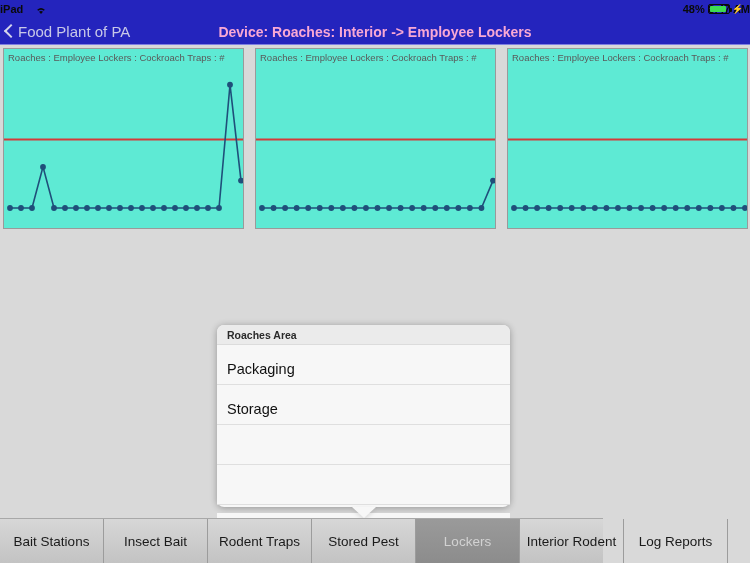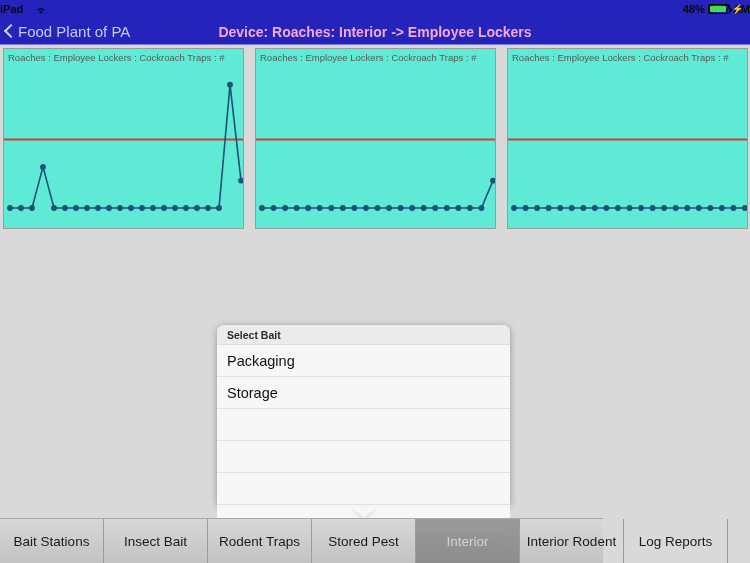--- a/index.html
+++ b/index.html
@@ -98,20 +98,21 @@
     border-bottom:1px solid #dcdcdc;
   }
   #popover-list{ position:relative; }
   .popover-row{
     height:32px; line-height:32px;
     padding-left:10px;
     font-size:14.5px; color:#101010;
     border-bottom:1px solid #dfdfdf;
     background:#f7f7f7;
     cursor:pointer;
+    margin-top:8px;
   }
   .popover-row.empty{ cursor:default; }
   .popover-row:last-child{ border-bottom:none; }
   #popover-arrow{
     position:absolute; left:50%; bottom:-11px; transform:translateX(-50%);
     width:0; height:0;
     border-left:12px solid transparent;
     border-right:12px solid transparent;
     border-top:11px solid #f7f7f7;
     filter:drop-shadow(0 2px 2px rgba(0,0,0,0.12));
@@ -259,21 +260,21 @@
         <circle cx="202.35" cy="145" r="2.9" fill="#1f4f7a"></circle>
         <circle cx="213.9" cy="145" r="2.9" fill="#1f4f7a"></circle>
         <circle cx="225.45" cy="145" r="2.9" fill="#1f4f7a"></circle>
         <circle cx="237" cy="145" r="2.9" fill="#1f4f7a"></circle>
       </svg>
   </div>
 
 </div>
 
 <div id="popover">
-  <div id="popover-header">Select Bait</div>
+  <div id="popover-header">Roaches Area</div>
   <div id="popover-list">
       <div class="popover-row">Packaging</div>
       <div class="popover-row">Storage</div>
       <div class="popover-row empty"></div>
       <div class="popover-row empty"></div>
       <div class="popover-row empty"></div>
       <div class="popover-row empty"></div>
     </div>
   <div id="popover-arrow"></div>
 </div>
@@ -285,21 +286,21 @@
     <div class="tab-item">
       <span>Insect Bait</span>
     </div>
     <div class="tab-item">
       <span>Rodent Traps</span>
     </div>
     <div class="tab-item">
       <span>Stored Pest</span>
     </div>
     <div class="tab-item selected">
-      <span>Interior</span>
+      <span>Lockers</span>
     </div>
     <div class="tab-item">
       <span>Interior Rodent</span>
     </div>
     <div class="tab-item">
       <span>Log Reports</span>
     </div>
   <div id="tab-overflow"></div>
 </div>
 

